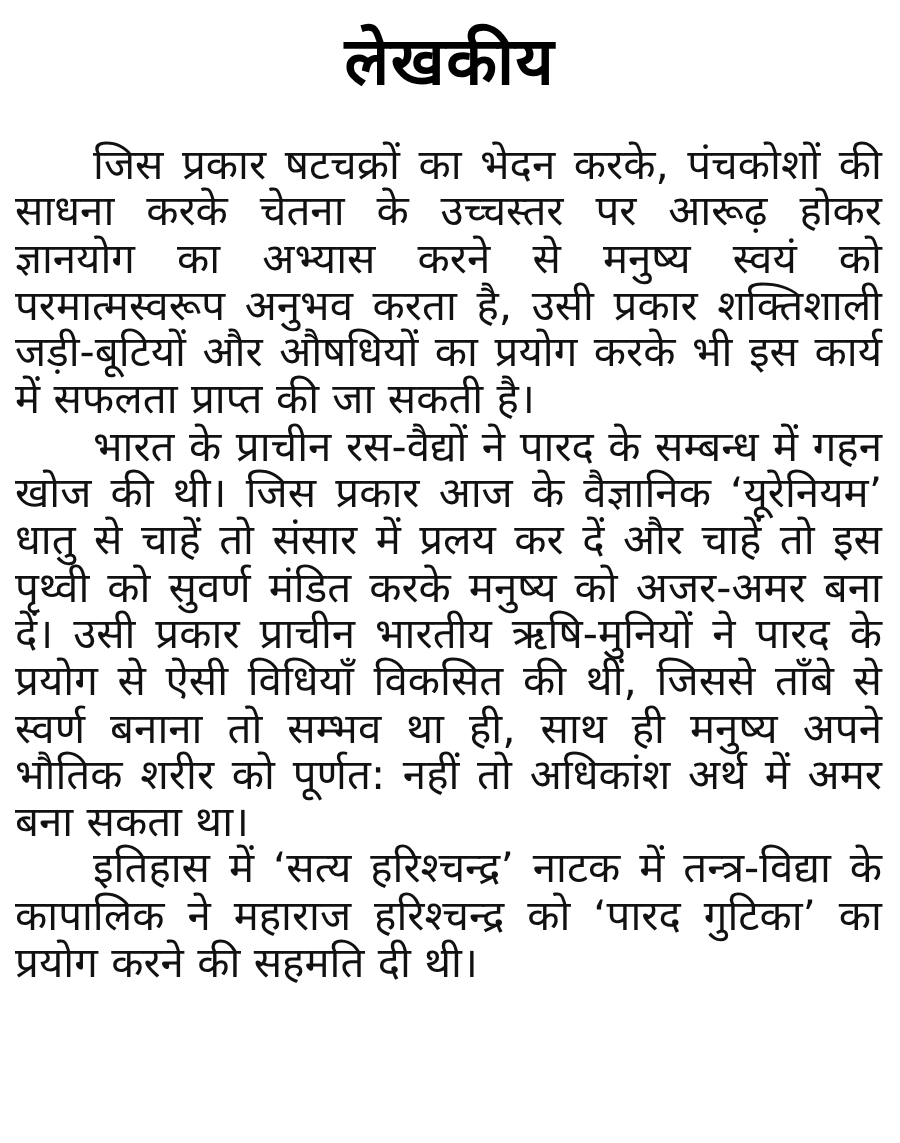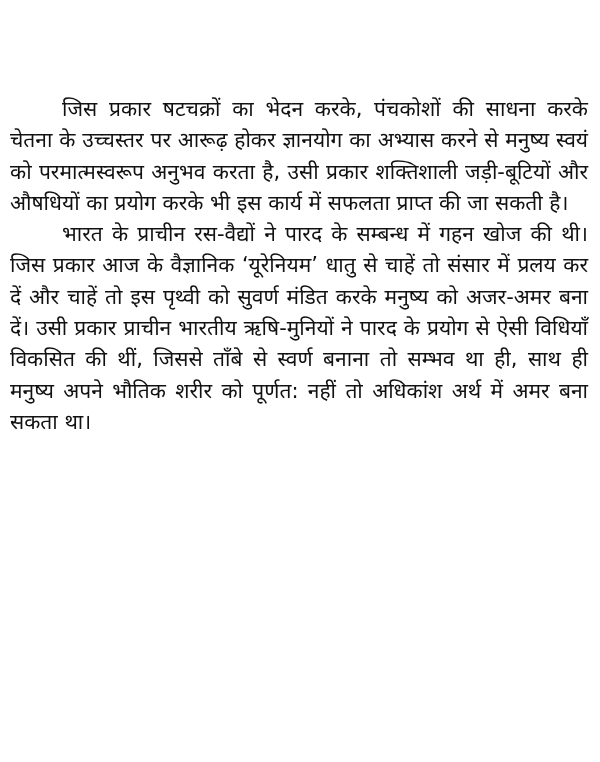--- a/index.html
+++ b/index.html
@@ -5,26 +5,28 @@
   html, body { margin: 0; padding: 0; background: #ffffff; }
   body { width: 600px; height: 762px; overflow: hidden; position: relative; }
   .page { position: absolute; left: 0; top: 0; width: 600px; height: 762px; background: #fff; }
   .title {
     position: absolute; left: 0; top: 14px; width: 600px; text-align: center;
     font-family: "DejaVu Sans", sans-serif; font-weight: bold; font-size: 44px;
     color: #000; letter-spacing: 1px; line-height: 56px;
   }
   .body-text {
     position: absolute; left: 10px; top: 94px; width: 578px;
-    font-family: "DejaVu Sans", sans-serif; font-size: 21px; line-height: 31.3px;
+    font-family: "DejaVu Sans", sans-serif; font-size: 28px; line-height: 31.3px;
     color: #111; text-align: justify; text-align-last: left;
   }
   .para { margin: 0; text-indent: 52px; }
 </style>
 </head>
 <body>
 
 <div class="page">
+  <div class="title">लेखकीय</div>
   <div class="body-text">
     <p class="para">जिस प्रकार षटचक्रों का भेदन करके, पंचकोशों की साधना करके चेतना के उच्चस्तर पर आरूढ़ होकर ज्ञानयोग का अभ्यास करने से मनुष्य स्वयं को परमात्मस्वरूप अनुभव करता है, उसी प्रकार शक्तिशाली जड़ी-बूटियों और औषधियों का प्रयोग करके भी इस कार्य में सफलता प्राप्त की जा सकती है।</p>
     <p class="para">भारत के प्राचीन रस-वैद्यों ने पारद के सम्बन्ध में गहन खोज की थी। जिस प्रकार आज के वैज्ञानिक ‘यूरेनियम’ धातु से चाहें तो संसार में प्रलय कर दें और चाहें तो इस पृथ्वी को सुवर्ण मंडित करके मनुष्य को अजर-अमर बना दें। उसी प्रकार प्राचीन भारतीय ऋषि-मुनियों ने पारद के प्रयोग से ऐसी विधियाँ विकसित की थीं, जिससे ताँबे से स्वर्ण बनाना तो सम्भव था ही, साथ ही मनुष्य अपने भौतिक शरीर को पूर्णत: नहीं तो अधिकांश अर्थ में अमर बना सकता था।</p>
+    <p class="para">इतिहास में ‘सत्य हरिश्चन्द्र’ नाटक में तन्त्र-विद्या के कापालिक ने महाराज हरिश्चन्द्र को ‘पारद गुटिका’ का प्रयोग करने की सहमति दी थी।</p>
   </div>
 </div>
 
 </body></html>

